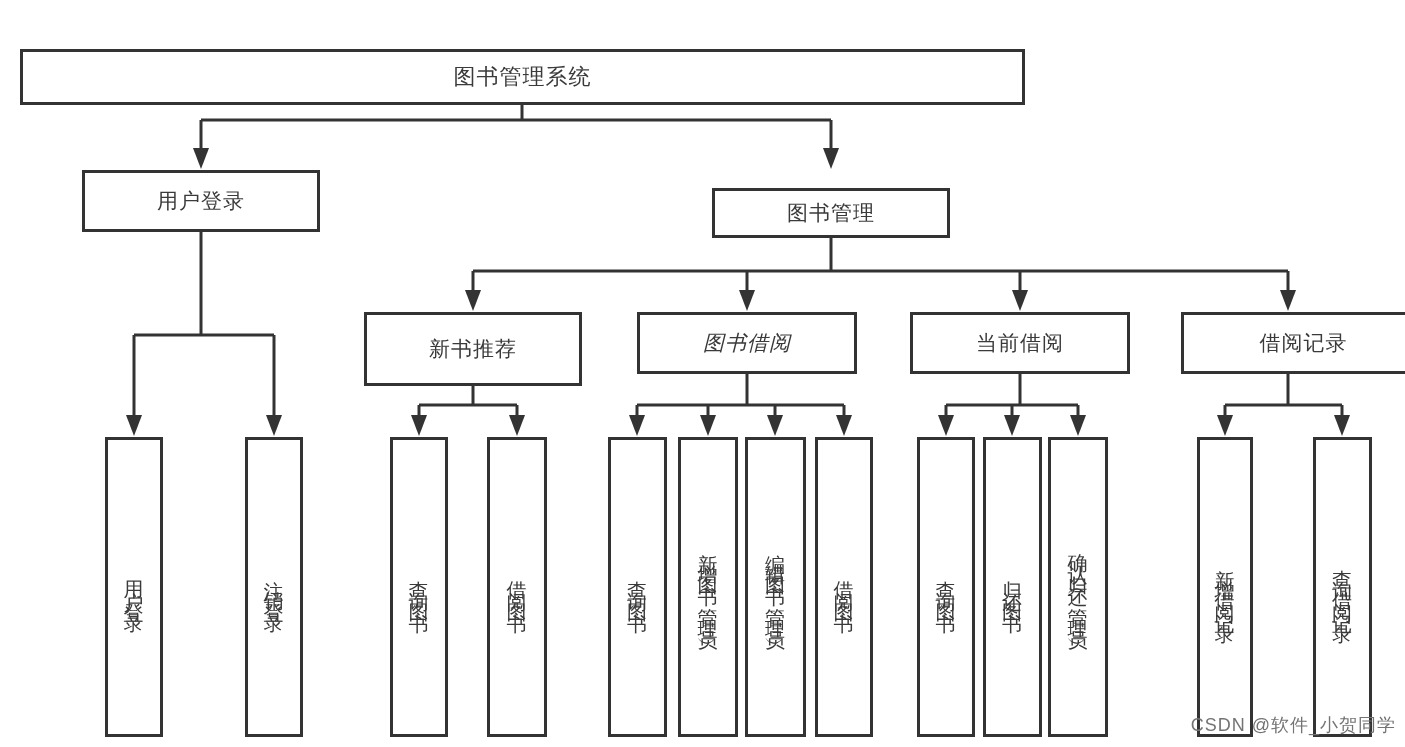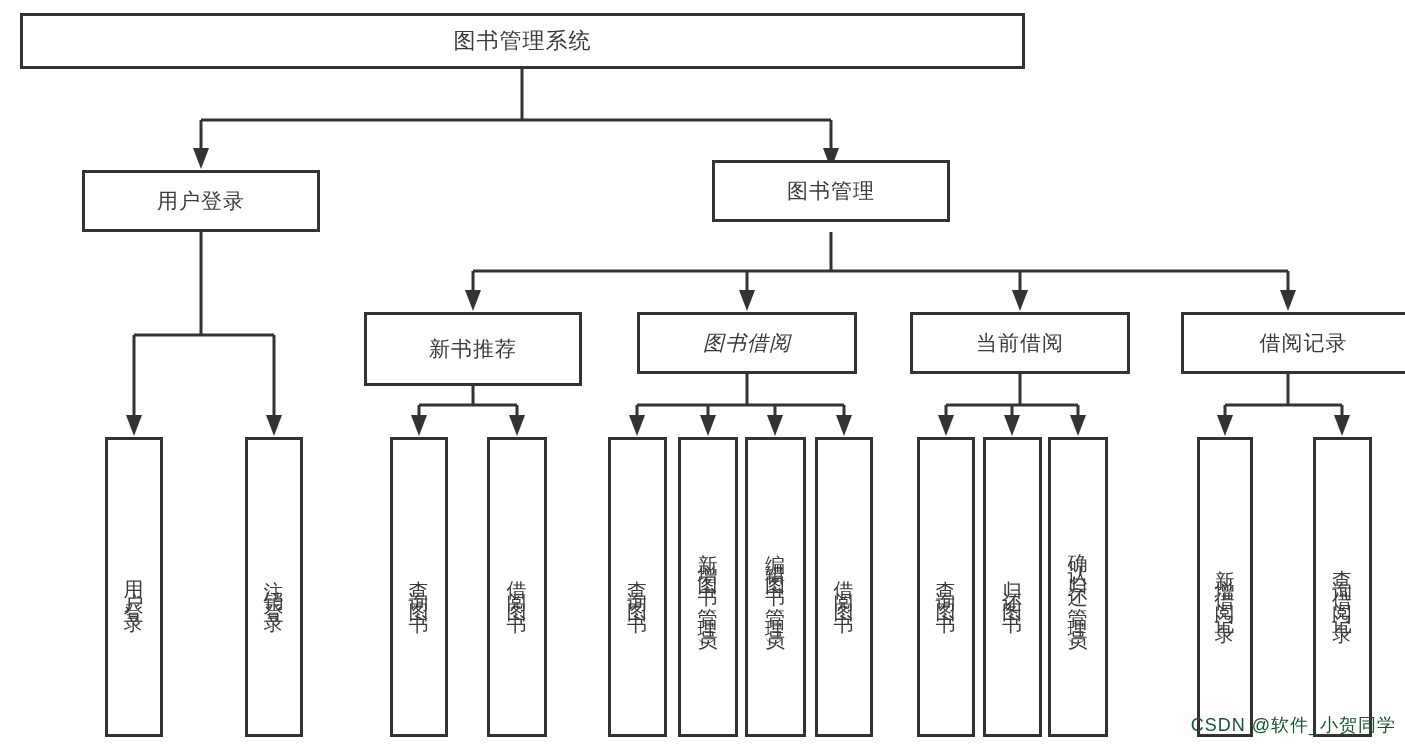--- a/index.html
+++ b/index.html
@@ -10,33 +10,33 @@
     color:#3a3a3a;
   }
   #connectors{position:absolute;left:0;top:0;z-index:0;}
   .node{
     position:absolute;box-sizing:border-box;
     background:#ffffff;border:3px solid #333333;
     display:flex;align-items:center;justify-content:center;
     z-index:1;color:#3a3a3a;
   }
   .node-h{font-size:21px;letter-spacing:1px;white-space:nowrap;}
-  .node-root{font-size:22px;}
+  .node-root{font-size:22px;margin-top:36px;}
   .node-v{
     font-size:20px;
   }
   .node-v .vtext{
     writing-mode:vertical-rl;text-orientation:mixed;
     letter-spacing:11px;line-height:1;white-space:nowrap;
   }
   
   .p-root{left:20px;top:13px;width:1005px;height:56px;}
   
   .p-userlogin{left:82px;top:170px;width:238px;height:62px;}
-  .p-bookmgmt{left:712px;top:160px;width:238px;height:62px;}
+  .p-bookmgmt{left:712px;top:188px;width:238px;height:50px;}
   
   .p-newbook{left:364px;top:312px;width:218px;height:74px;}
   .p-bookborrow{left:637px;top:312px;width:220px;height:62px;font-style:italic;}
   .p-currentborrow{left:910px;top:312px;width:220px;height:62px;text-align:right;}
   .p-borrowrecord{left:1181px;top:312px;width:245px;height:62px;font-family:Liberation Serif, serif;}
   
   .leaf{top:437px;height:300px;}
   .p-l-userlogin{left:105px;width:58px;}
   .p-l-logout{left:245px;width:58px;}
   .p-l-query1{left:390px;width:58px;}
@@ -45,21 +45,21 @@
   .p-l-addbook{left:678px;width:60px;}
   .p-l-editbook{left:745px;width:61px;}
   .p-l-borrow2{left:815px;width:58px;}
   .p-l-query3{left:917px;width:58px;}
   .p-l-return{left:983px;width:59px;}
   .p-l-confirm{left:1048px;width:60px;}
   .p-l-addrecord{left:1197px;width:56px;}
   .p-l-queryrecord{left:1313px;width:59px;}
   .watermark{
     position:absolute;right:9px;bottom:10px;z-index:2;
-    font-size:18px;color:#14532d;letter-spacing:1px;white-space:nowrap;
+    font-size:18px;color:#737373;letter-spacing:1px;white-space:nowrap;
   }
 </style>
 </head>
 <body>
 
 <svg id="connectors" width="1405" height="747" viewBox="0 0 1405 747">
   <g stroke="#333333" stroke-width="3" fill="none">
 
     <path d="M522,69 L522,120"></path>
     <path d="M201,120 L831,120"></path>

